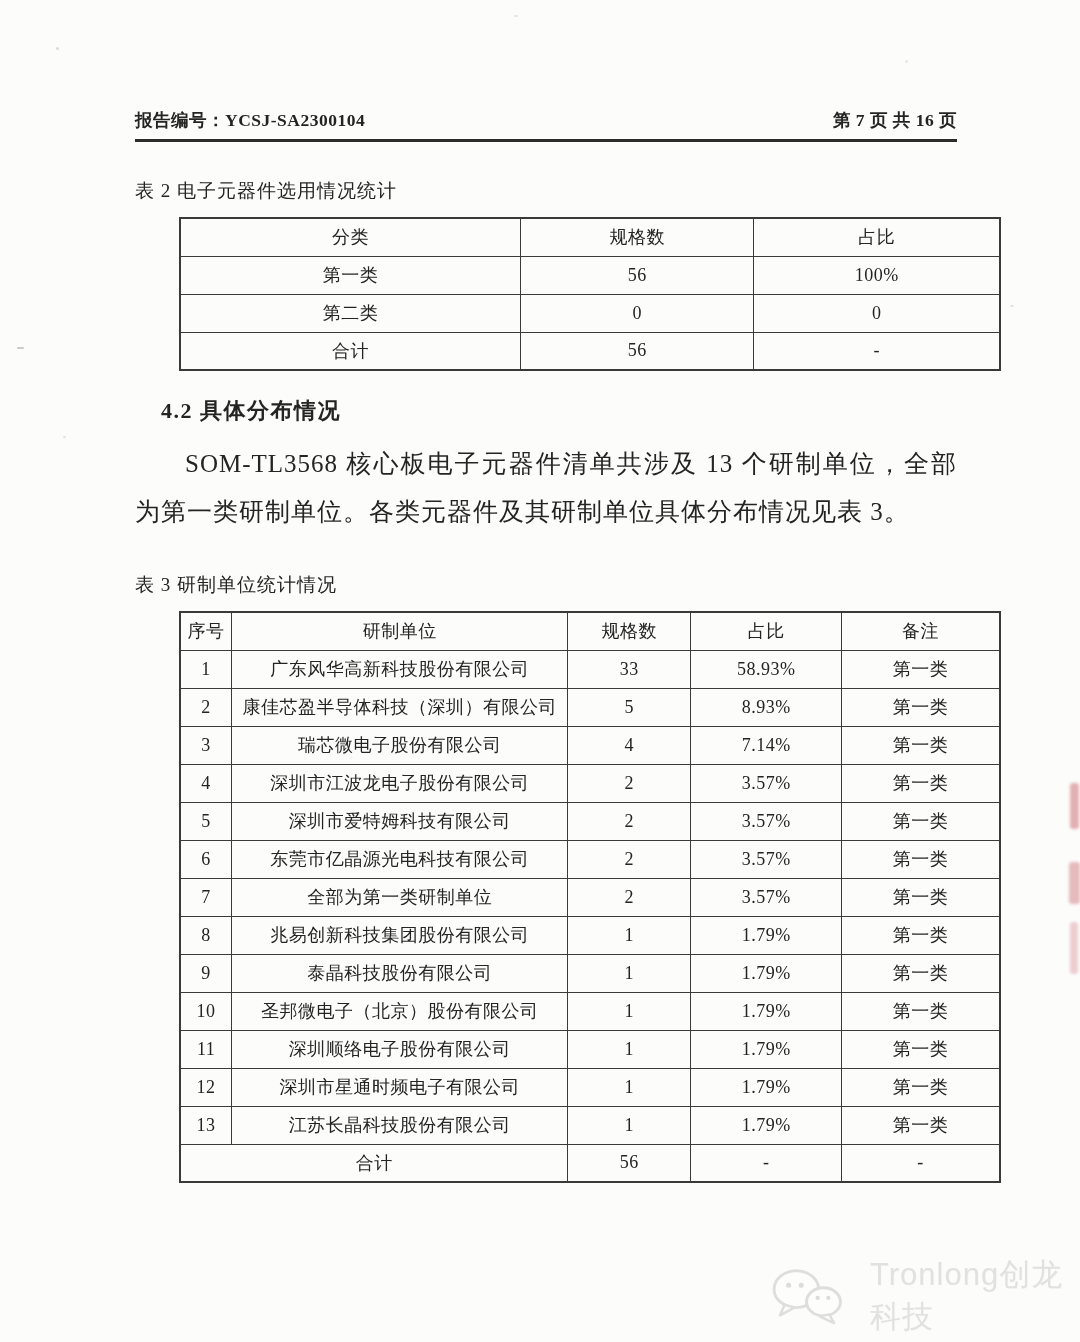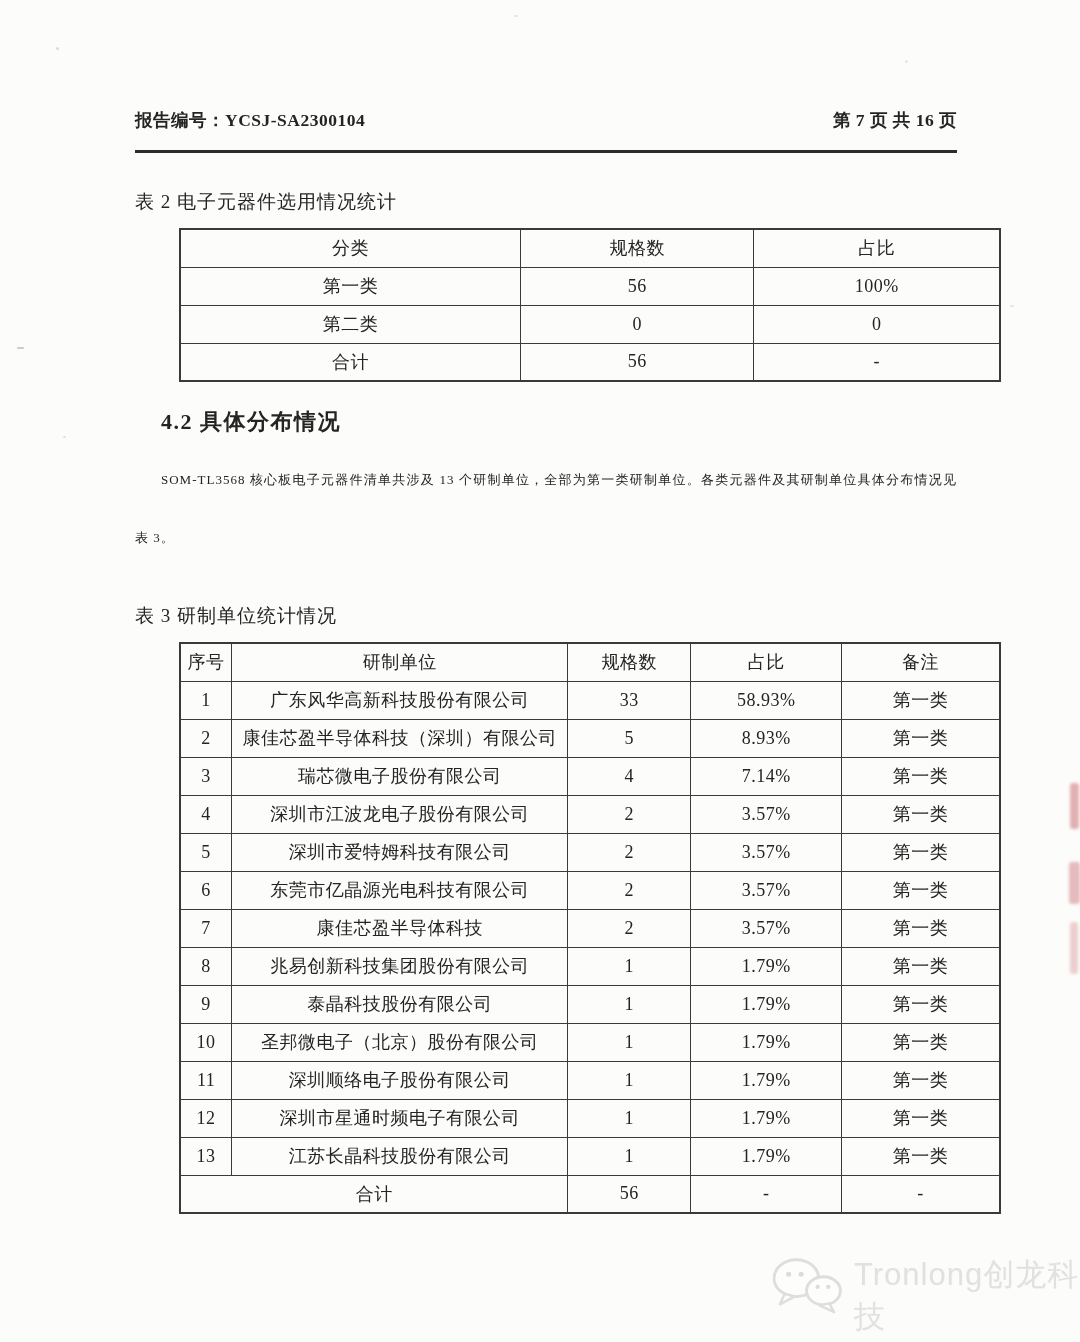--- a/index.html
+++ b/index.html
@@ -15,21 +15,21 @@
     position:absolute;
     left:135px; top:0;
     width:822px;
   }
   
   .header-row {
     display:flex;
     justify-content:space-between;
     align-items:flex-end;
     margin-top:108px;
-    padding-bottom:18px;
+    padding-bottom:7px;
     border-bottom:3px solid #2c2c2c;
     font-size:17.5px;
     font-weight:600;
     letter-spacing:0.5px;
   }
   
   .table-title {
     text-align:left;
     font-size:19px;
     letter-spacing:1px;
@@ -57,33 +57,33 @@
   
   .section-heading {
     margin-top:25px;
     font-size:22px;
     font-weight:bold;
     letter-spacing:1.5px;
     margin-left:26px;
   }
   .paragraph {
     margin-top:14px;
-    font-size:13px;
-    line-height:58px;
+    font-size:25px;
+    line-height:48px;
     text-align:justify;
     text-indent:2em;
     letter-spacing:1px;
   }
   
   .watermark {
     position:absolute;
     left:768px; top:1254px;
     display:flex;
-    align-items:flex-start;
-    gap:8px;
+    align-items:center;
+    gap:24px;
     pointer-events:none;
   }
   .watermark-text {
     font-family:"Liberation Sans","DejaVu Sans",sans-serif;
     font-size:31px;
     color:#e1e1e0;
     letter-spacing:1px;
     text-shadow:1px 1px 0 #fafaf8;
   }
   .wechat-icon svg { display:block; }
@@ -217,21 +217,21 @@
         </tr>
         <tr>
           <td>6</td>
           <td>东莞市亿晶源光电科技有限公司</td>
           <td>2</td>
           <td>3.57%</td>
           <td>第一类</td>
         </tr>
         <tr>
           <td>7</td>
-          <td>康佳芯盈半导体科技</td>
+          <td>全部为第一类研制单位</td>
           <td>2</td>
           <td>3.57%</td>
           <td>第一类</td>
         </tr>
         <tr>
           <td>8</td>
           <td>兆易创新科技集团股份有限公司</td>
           <td>1</td>
           <td>1.79%</td>
           <td>第一类</td>

